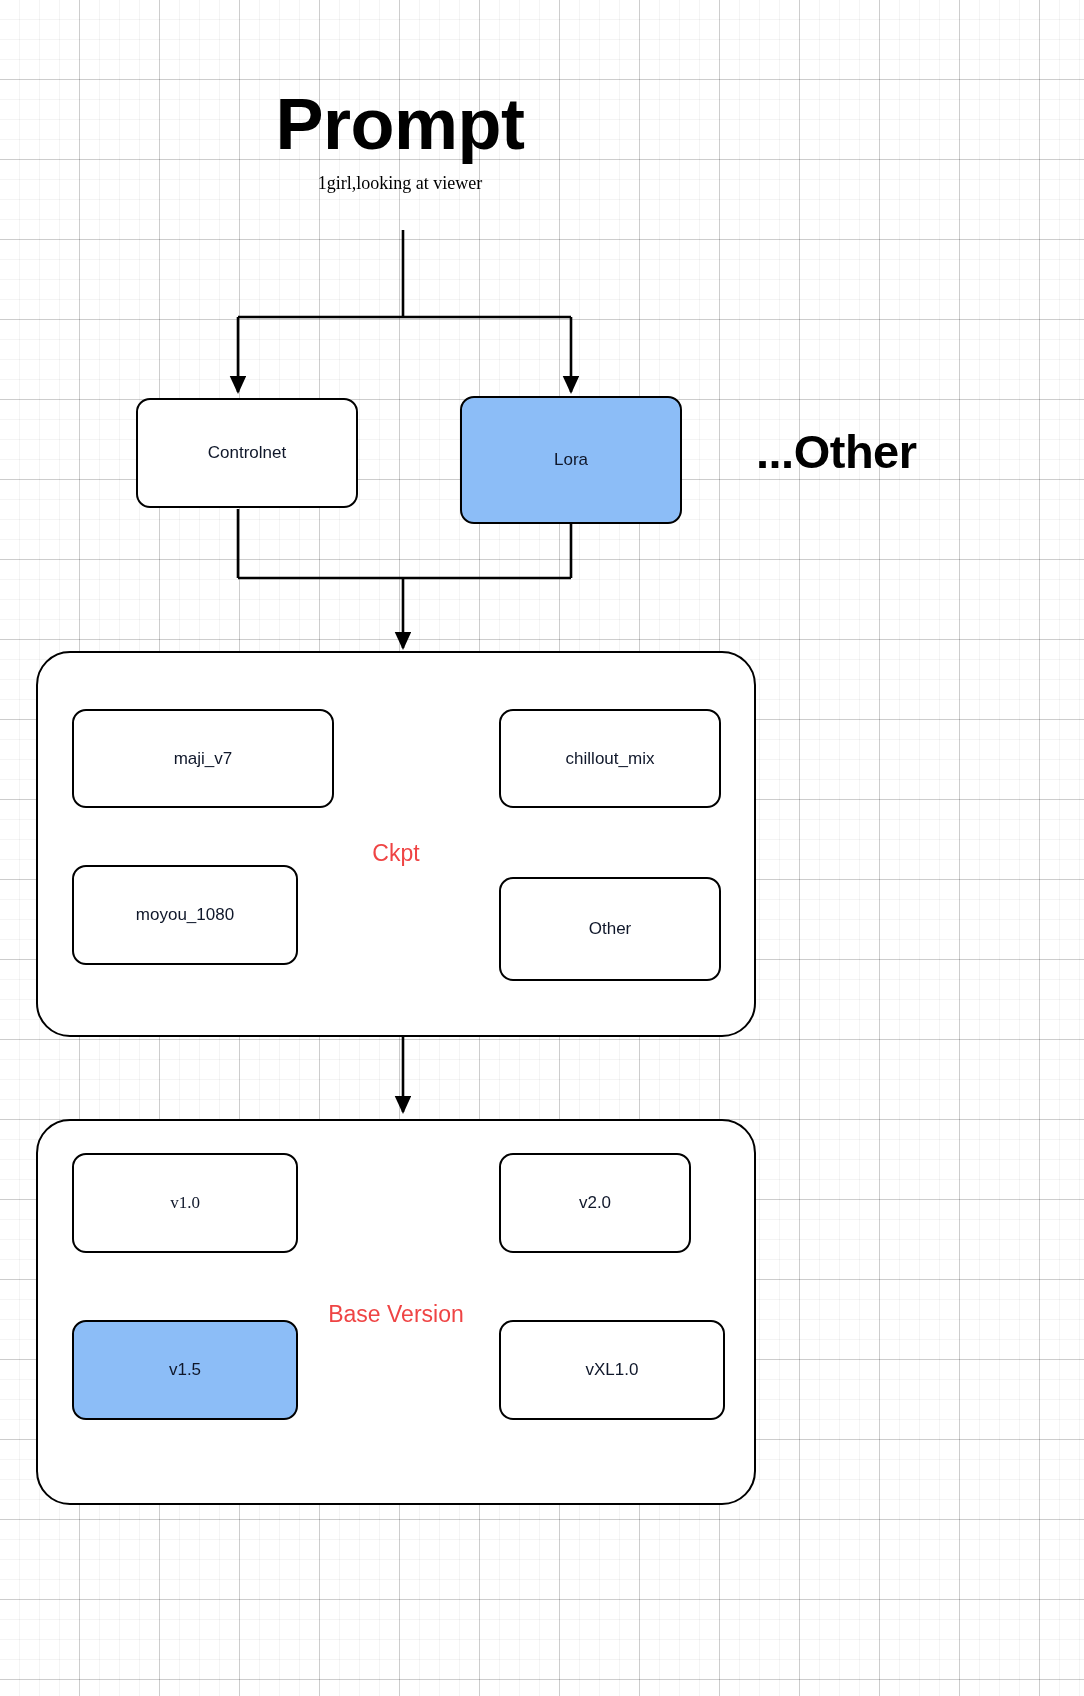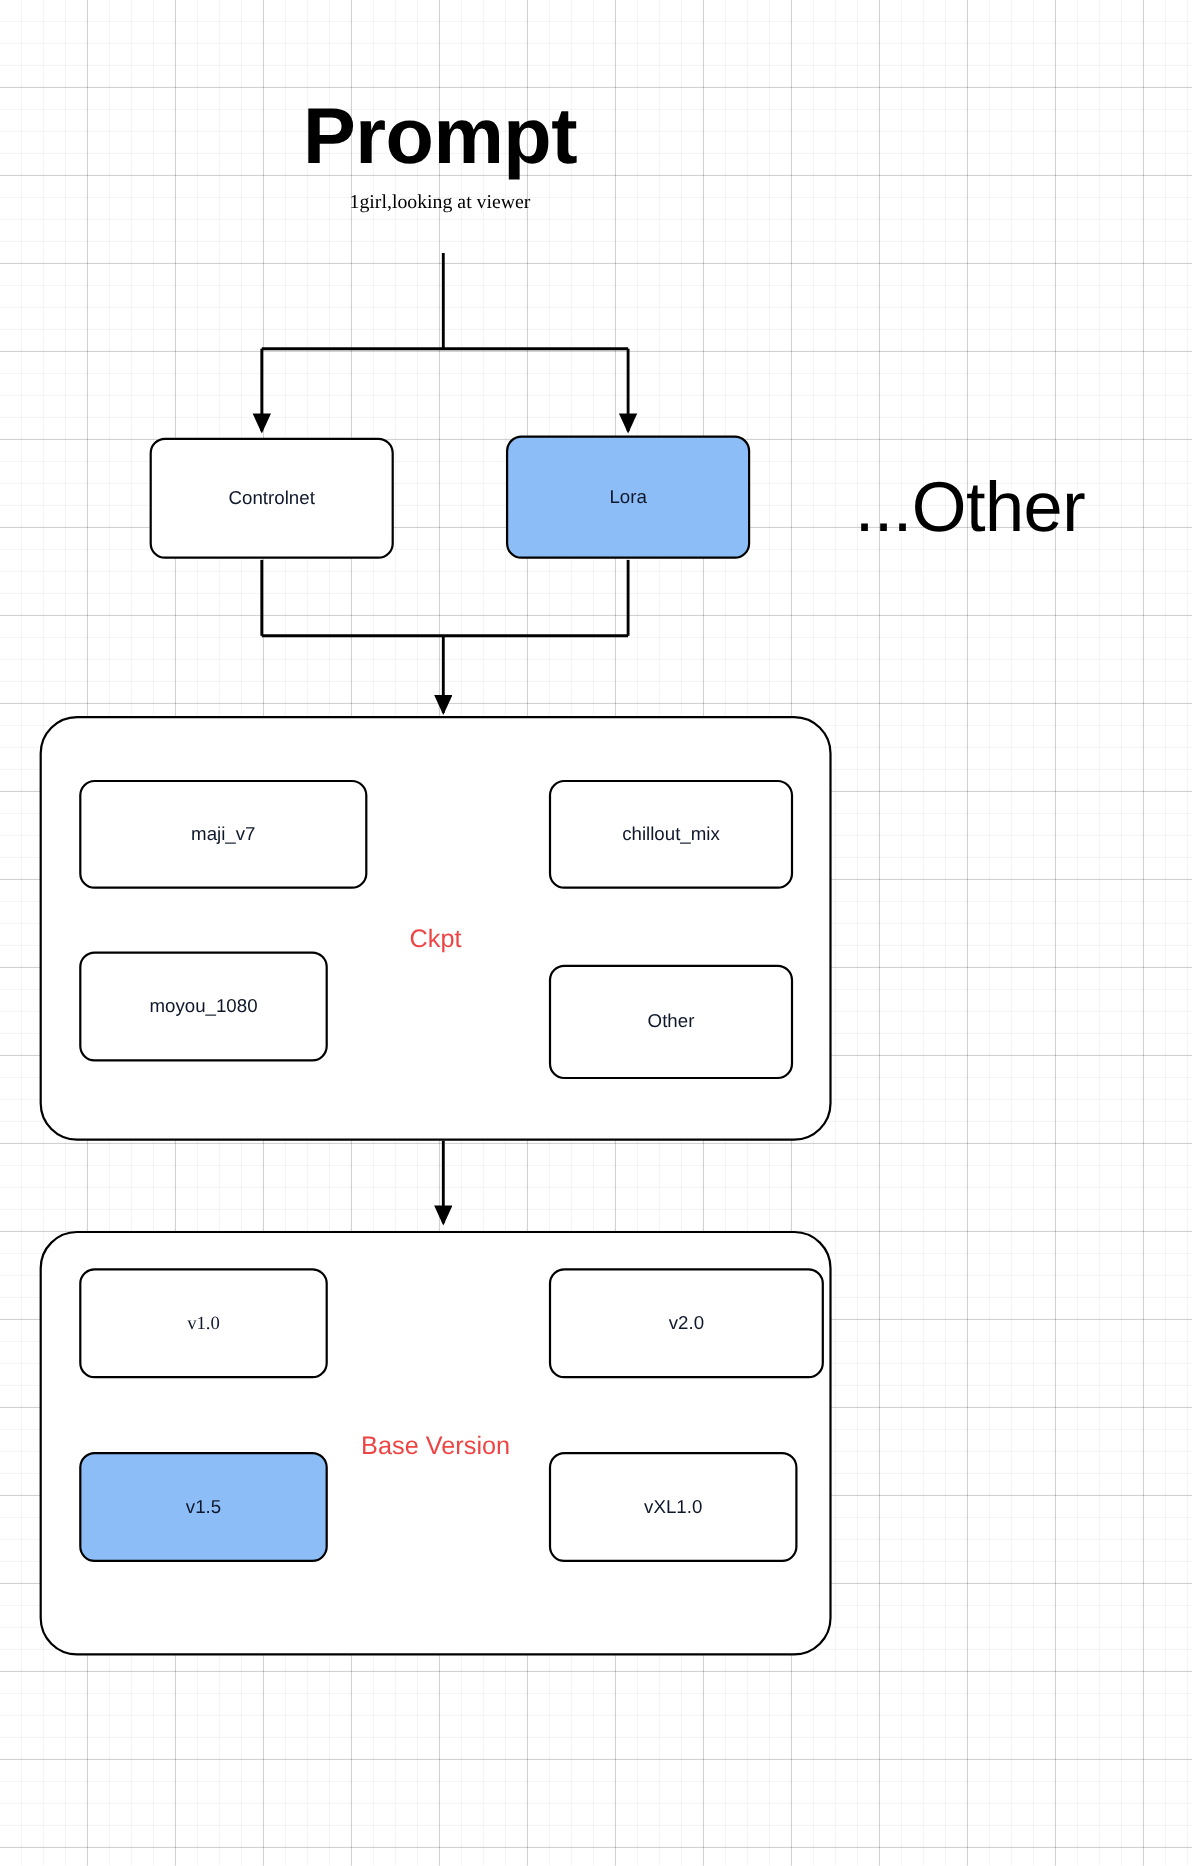--- a/index.html
+++ b/index.html
@@ -61,24 +61,24 @@
   .title-sub {
     font-size: 18px;
     font-weight: normal;
     color: #000000;
     margin-top: 12px;
     font-family: Liberation Serif, serif;
   }
 
   .other-label {
     position: absolute;
-    left: 777px;
+    left: 756px;
     top: 424px;
-    font-size: 64px;
-    font-weight: normal;
+    font-size: 47px;
+    font-weight: bold;
     color: #000000;
     letter-spacing: -0.5px;
     white-space: nowrap;
   }
 
   
   .node {
     position: absolute;
     box-sizing: border-box;
     border: 2.2px solid #000000;
@@ -144,21 +144,21 @@
 
   <div class="title-block">
     <div class="title-main">Prompt</div>
     <div class="title-sub">1girl,looking at viewer</div>
   </div>
 
   <div class="node" style="left:136px; top:398px; width:222px; height:110px;">
     <span>Controlnet</span>
   </div>
 
-  <div class="node sel" style="left:460px; top:396px; width:222px; height:112px;">
+  <div class="node sel" style="left:460px; top:396px; width:222px; height:128px;">
     <span>Lora</span>
   </div>
 
   <div class="other-label">...Other</div>
 
   <div class="group" style="left:36px; top:651px; width:720px; height:386px;">
 
     <div class="node" style="left:34px; top:56px; width:262px; height:99px;">
       <span>maji_v7</span>
     </div>
@@ -177,21 +177,21 @@
       <span>Other</span>
     </div>
   </div>
 
   <div class="group" style="left:36px; top:1119px; width:720px; height:386px;">
 
     <div class="node" style="left:34px; top:32px; width:226px; height:100px;font-family:Liberation Serif, serif;">
       <span>v1.0</span>
     </div>
 
-    <div class="node" style="left:461px; top:32px; width:250px; height:100px;">
+    <div class="node" style="left:461px; top:32px; width:192px; height:100px;">
       <span>v2.0</span>
     </div>
 
     <div class="group-label" style="top:180px;">Base Version</div>
 
     <div class="node sel" style="left:34px; top:199px; width:226px; height:100px;">
       <span>v1.5</span>
     </div>
 
     <div class="node" style="left:461px; top:199px; width:226px; height:100px;">

